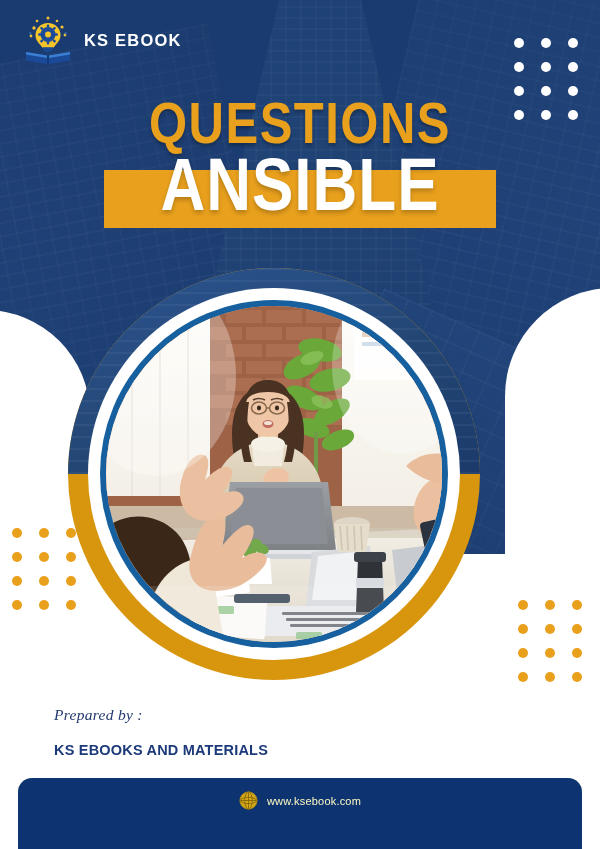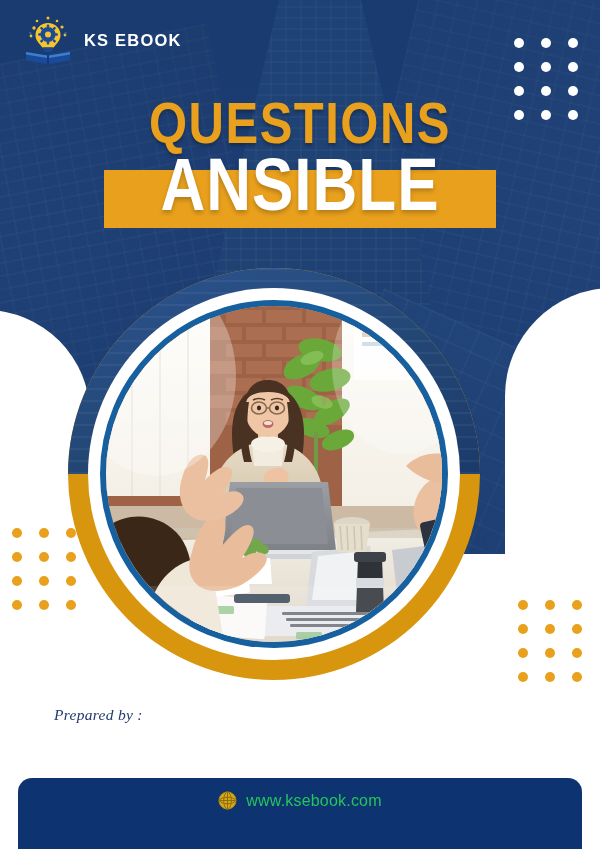--- a/index.html
+++ b/index.html
@@ -224,21 +224,21 @@
     width:564px; height:71px;
     background:#0d3470;
     border-radius:14px 14px 0 0;
     z-index:40;
     display:flex; align-items:flex-start; justify-content:center;
     padding-top:13px;
   }
   .footer-inner{ display:flex; align-items:center; gap:9px; }
   .globe-icon{ width:19px; height:19px; display:block; }
   .footer-url{
-    color:#22c55e; font-size:16px; letter-spacing:.2px;
+    color:#fef9c3; font-size:11px; letter-spacing:.2px;
   }
 </style>
 </head>
 <body>
 
 <div id="cover">
 
   <div class="header-blue">
     <div class="tower-b"></div>
     <div class="tower-c"></div>
@@ -533,20 +533,21 @@
     <span></span>
       <span></span>
       <span></span>
     <span></span>
       <span></span>
       <span></span>
   </div>
 
   <div class="prepared-block">
     <div class="prepared-label">Prepared by :</div>
+    <div class="prepared-name">KS EBOOKS AND MATERIALS</div>
   </div>
 
   <div class="footer-bar">
     <div class="footer-inner">
       <svg class="globe-icon" viewBox="0 0 20 20">
         <circle cx="10" cy="10" r="9" fill="#d4a81a"></circle>
         <g stroke="#8a6a08" stroke-width="1" fill="none">
           <ellipse cx="10" cy="10" rx="4" ry="9"></ellipse>
           <ellipse cx="10" cy="10" rx="8.2" ry="3.4"></ellipse>
           <line x1="1" y1="10" x2="19" y2="10"></line>

